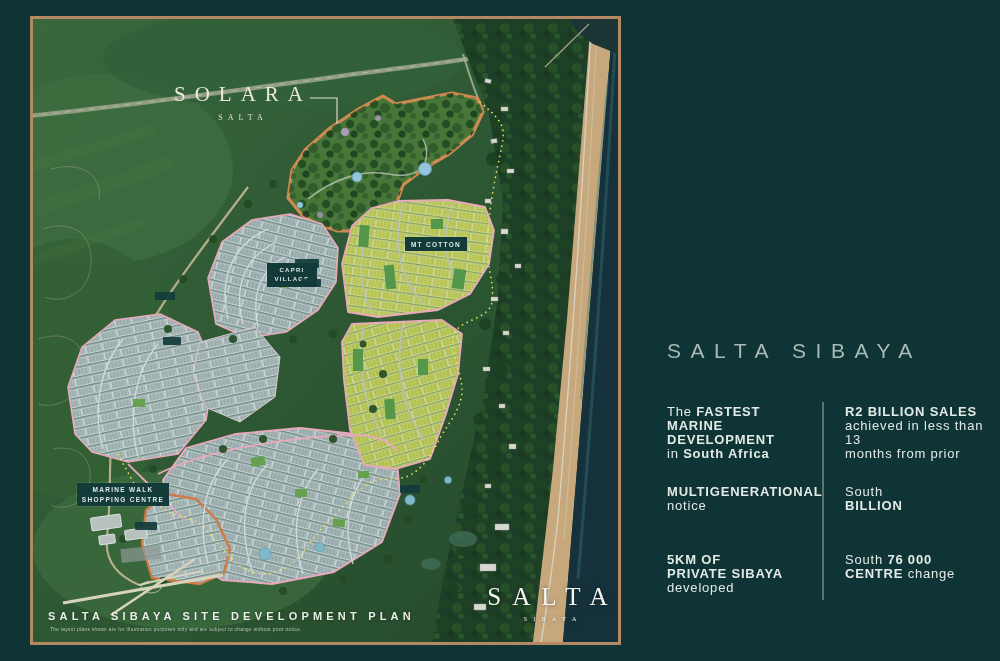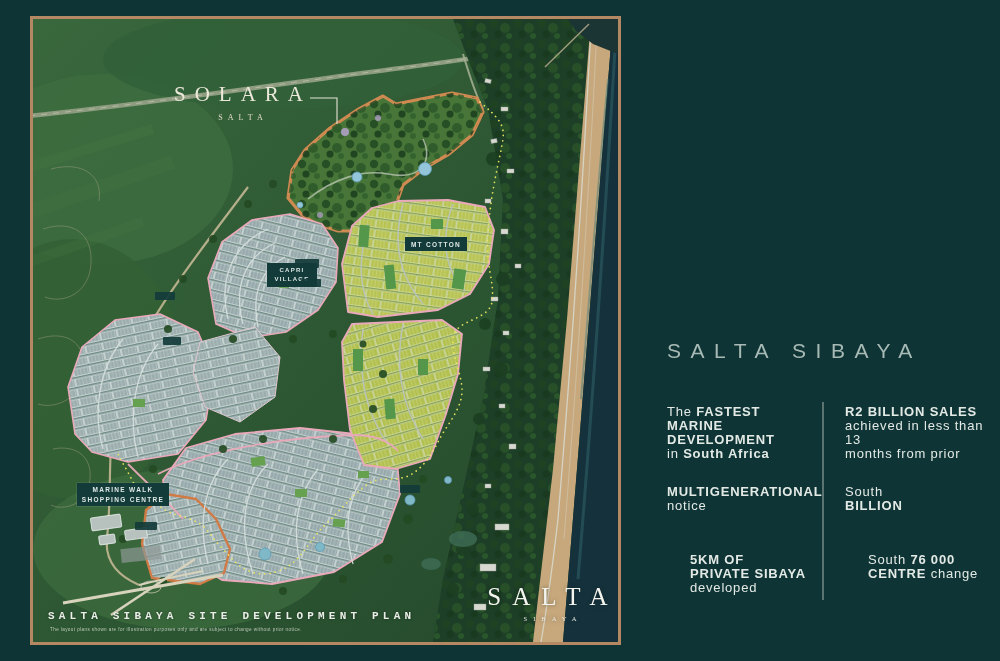--- a/index.html
+++ b/index.html
@@ -24,21 +24,21 @@
   }
   .mini-box{position:absolute;background:#123b3a;opacity:.92;border-radius:1px;}
   .solara{
     position:absolute;left:110px;top:63px;width:200px;text-align:center;
     color:#ece8da;font-family:"Liberation Serif", serif;
   }
   .solara .nm{font-size:21px;letter-spacing:9px;font-weight:400;}
   .solara .br{font-size:8px;letter-spacing:5px;margin-top:6px;color:#e2dccb;}
   .plan-title{
     position:absolute;left:15px;top:591px;font-size:11px;letter-spacing:4.2px;
-    color:#eaeee8;font-weight:600;white-space:nowrap;text-shadow:0 0 3px rgba(0,0,0,.4);font-family:Liberation Mono, monospace;
+    color:#eaeee8;font-weight:600;white-space:nowrap;text-shadow:0 0 3px rgba(0,0,0,.4);
   }
   .plan-disclaimer{
     position:absolute;left:17px;top:608px;font-size:4.6px;letter-spacing:.4px;
     color:#d4dccf;opacity:.85;white-space:nowrap;
   }
   .map-logo{
     position:absolute;left:452px;top:564px;width:136px;text-align:center;
     color:#f4f4ee;font-family:"Liberation Serif", serif;text-shadow:0 0 4px rgba(0,20,25,.5);
   }
   .map-logo .nm{font-size:25px;letter-spacing:11px;font-weight:400;}
@@ -47,21 +47,21 @@
   .panel-header{position:absolute;left:667px;top:330px;}
   .eyebrow{font-size:12.5px;letter-spacing:5.5px;color:#d9e1dd;font-weight:500;}
   .big-title{margin-top:9px;font-size:21px;letter-spacing:9.5px;color:#a7bab5;font-weight:400;}
   .stats{position:absolute;left:667px;top:405px;width:320px;height:200px;}
   .stats .divider{position:absolute;left:155px;top:-3px;width:1.5px;height:198px;background:#5c7471;}
   .col{position:absolute;width:152px;}
   .c1{left:0;}
   .c2{left:178px;}
   .stat{position:absolute;color:#e3eae6;font-size:13px;line-height:14px;letter-spacing:.8px;}
   .stat .b{font-weight:700;}
-  .r1{top:0;} .r2{top:80px;} .r3{top:148px;margin-left:23px;}
+  .r1{top:0;} .r2{top:80px;} .r3{top:148px;}
 </style>
 </head>
 <body>
 
 <div class="map-frame">
   <svg width="585" height="623" viewBox="0 0 585 623">
     <defs>
       <linearGradient id="gBase" x1="0" y1="0" x2="1" y2="1">
         <stop offset="0" stop-color="#3a683d"></stop>
           <stop offset="0.55" stop-color="#2c5632"></stop>

